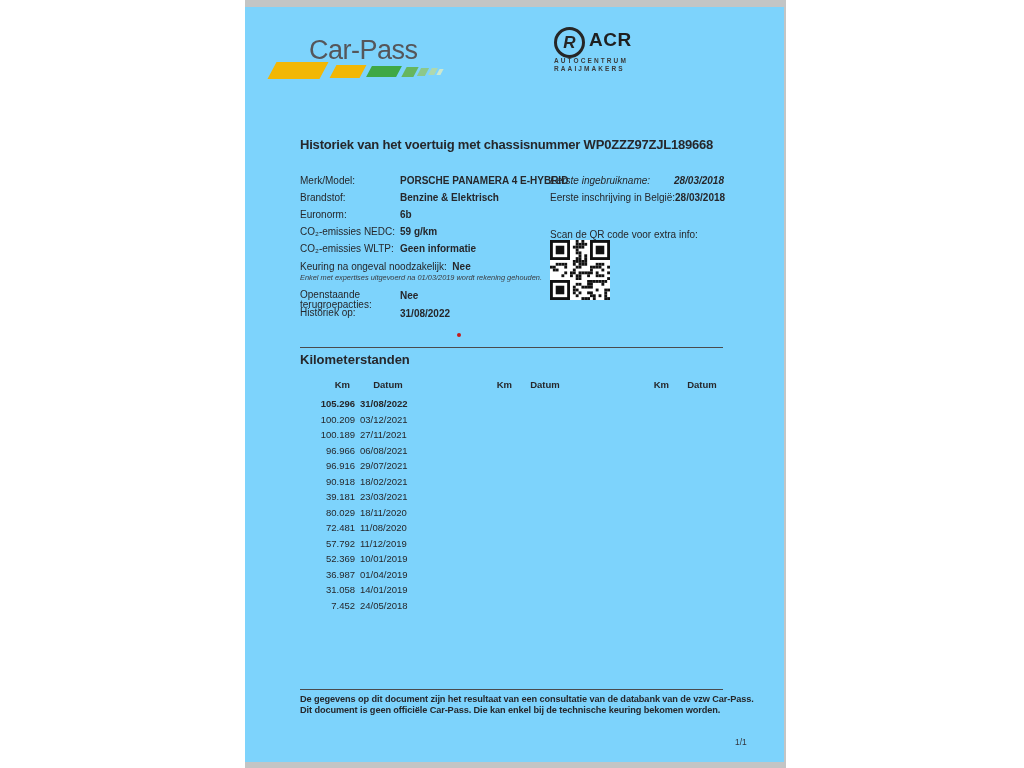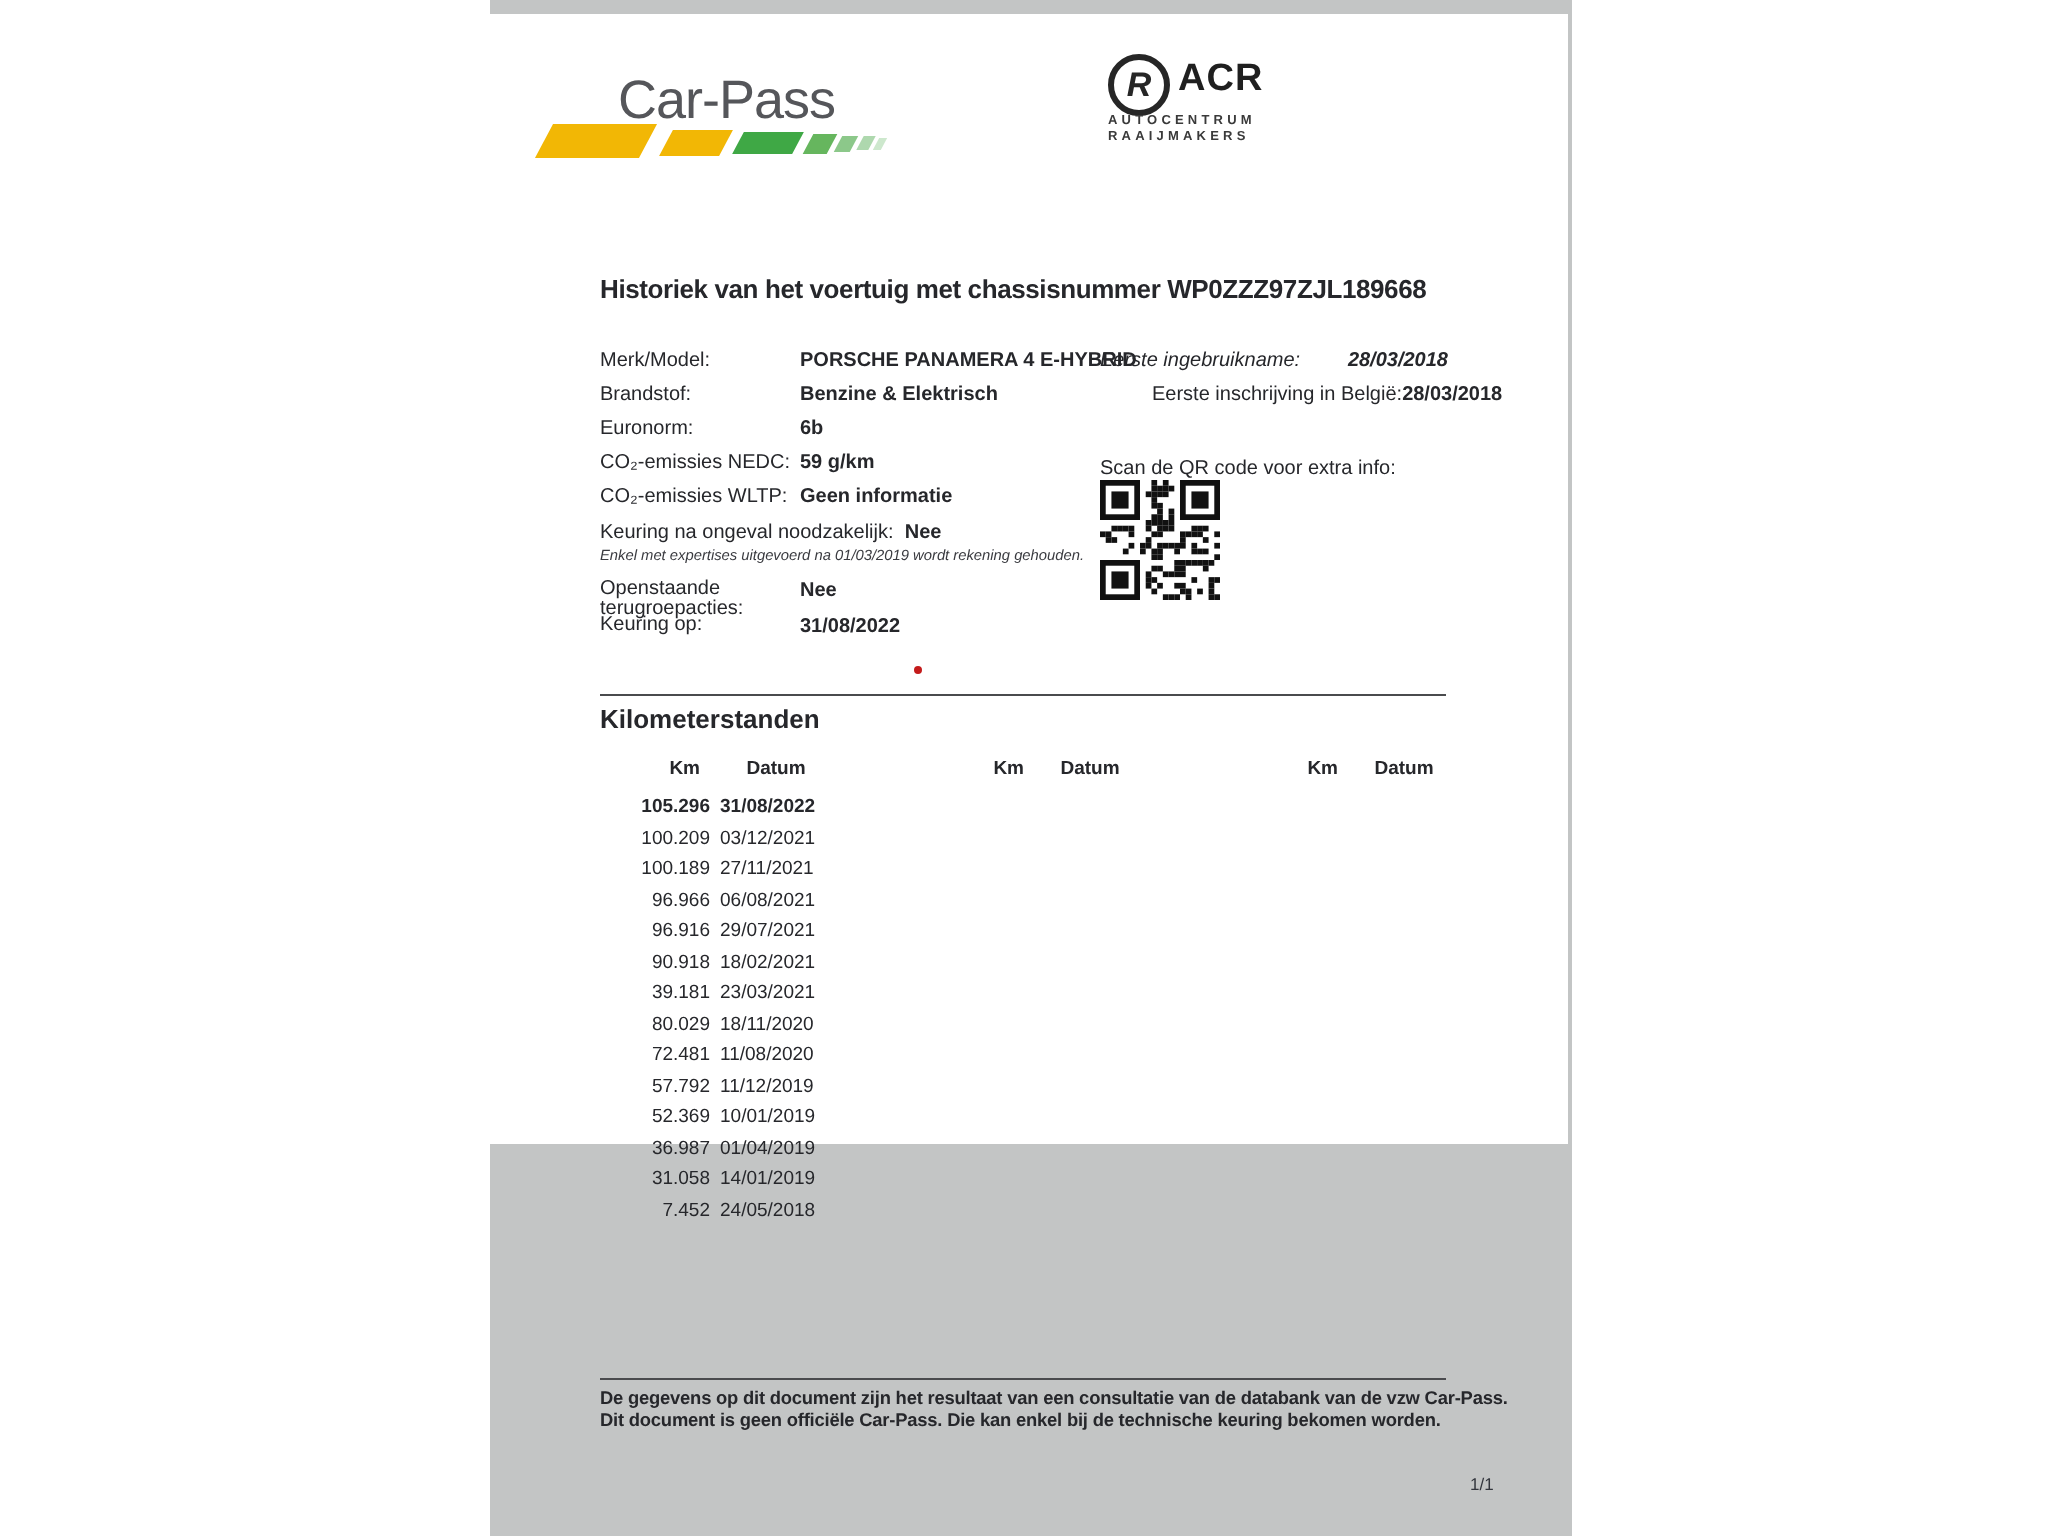--- a/index.html
+++ b/index.html
@@ -1,20 +1,20 @@
 <!DOCTYPE html>
 <html><head>
 <meta charset="utf-8">
 <style>
   * { margin:0; padding:0; box-sizing:border-box; }
   html,body { width:1024px; height:768px; background:#ffffff; overflow:hidden;
               font-family:"Liberation Sans", sans-serif; }
   .canvas { position:relative; width:1024px; height:768px; background:#ffffff; }
   .viewport { position:absolute; left:245px; top:0; width:541px; height:768px; background:#c3c5c5; }
-  .page { position:absolute; left:0; top:7px; width:539px; height:565px; background:#ffffff; color:#26272b; }
+  .page { position:absolute; left:0; top:7px; width:539px; height:755px; background:#7dd3fc; color:#26272b; }
 
   
   .cp-text { position:absolute; left:64px; top:28px; font-size:27px; letter-spacing:-0.5px; color:#55565a; }
   .cp-shape { position:absolute; transform:skewX(-28deg); }
   .acr-circle { position:absolute; left:309px; top:20px; width:31px; height:31px; border:3px solid #262626;
                 border-radius:50%; display:flex; align-items:center; justify-content:center;
                 font-weight:bold; font-style:italic; font-size:17px; color:#262626; }
   .acr-abbr { position:absolute; left:344px; top:22px; font-size:19px; font-weight:bold; color:#1f1f1f; letter-spacing:0.5px; }
   .acr-sub { position:absolute; left:309px; font-size:6.5px; font-weight:bold; letter-spacing:2.1px; color:#3a3a3a; }
 
@@ -89,21 +89,21 @@
         <span class="lbl">CO₂-emissies NEDC:</span><span class="val">59 g/km</span>
       </div>
       <div class="vrow" style="top:236px;">
         <span class="lbl">CO₂-emissies WLTP:</span><span class="val">Geen informatie</span>
       </div>
 
       <div class="rrow" style="top:168px;font-style:italic;">
         <span>Eerste ingebruikname:</span>
           <span class="val">28/03/2018</span>
       </div>
-      <div class="rrow" style="top:185px;margin-left:26px;">
+      <div class="rrow" style="top:185px;">
         <span>Eerste inschrijving in België:</span>
           <span class="val">28/03/2018</span>
       </div>
 
       <div class="qr-label">Scan de QR code voor extra info:</div>
       <div class="qr-box" id="qr"><svg width="60" height="60" xmlns="http://www.w3.org/2000/svg">
             <rect width="60" height="60" fill="#fff"></rect>
             <rect x="25.71" y="0.00" width="2.86" height="2.86" fill="#111"></rect>
             <rect x="31.43" y="0.00" width="2.86" height="2.86" fill="#111"></rect>
             <rect x="25.71" y="2.86" width="2.86" height="2.86" fill="#111"></rect>
@@ -227,21 +227,21 @@
         <span>Keuring na ongeval noodzakelijk:</span>&nbsp;&nbsp;<span class="val">Nee</span>
       </div>
       <div class="note" style="top:266px;">Enkel met expertises uitgevoerd na 01/03/2019 wordt rekening gehouden.</div>
 
       <div class="small-lbl" style="top:283px;">
         <div>Openstaande</div>
         <div>terugroepacties:</div>
       </div>
       <div class="inline-val" style="top:283px;">Nee</div>
 
-      <div class="small-lbl" style="top:301px;">Keuring op:</div>
+      <div class="small-lbl" style="top:301px;">Historiek op:</div>
       <div class="inline-val" style="top:301px;">31/08/2022</div>
 
       <div class="red-dot"></div>
 
       <div class="hr" style="top:340px;"></div>
       <div class="km-heading">Kilometerstanden</div>
 
       <div class="km-h kmcol" style="left:50px;">Km</div>
       <div class="km-h dtcol" style="left:115px;">Datum</div>
       <div class="km-h kmcol" style="left:212px;">Km</div>

